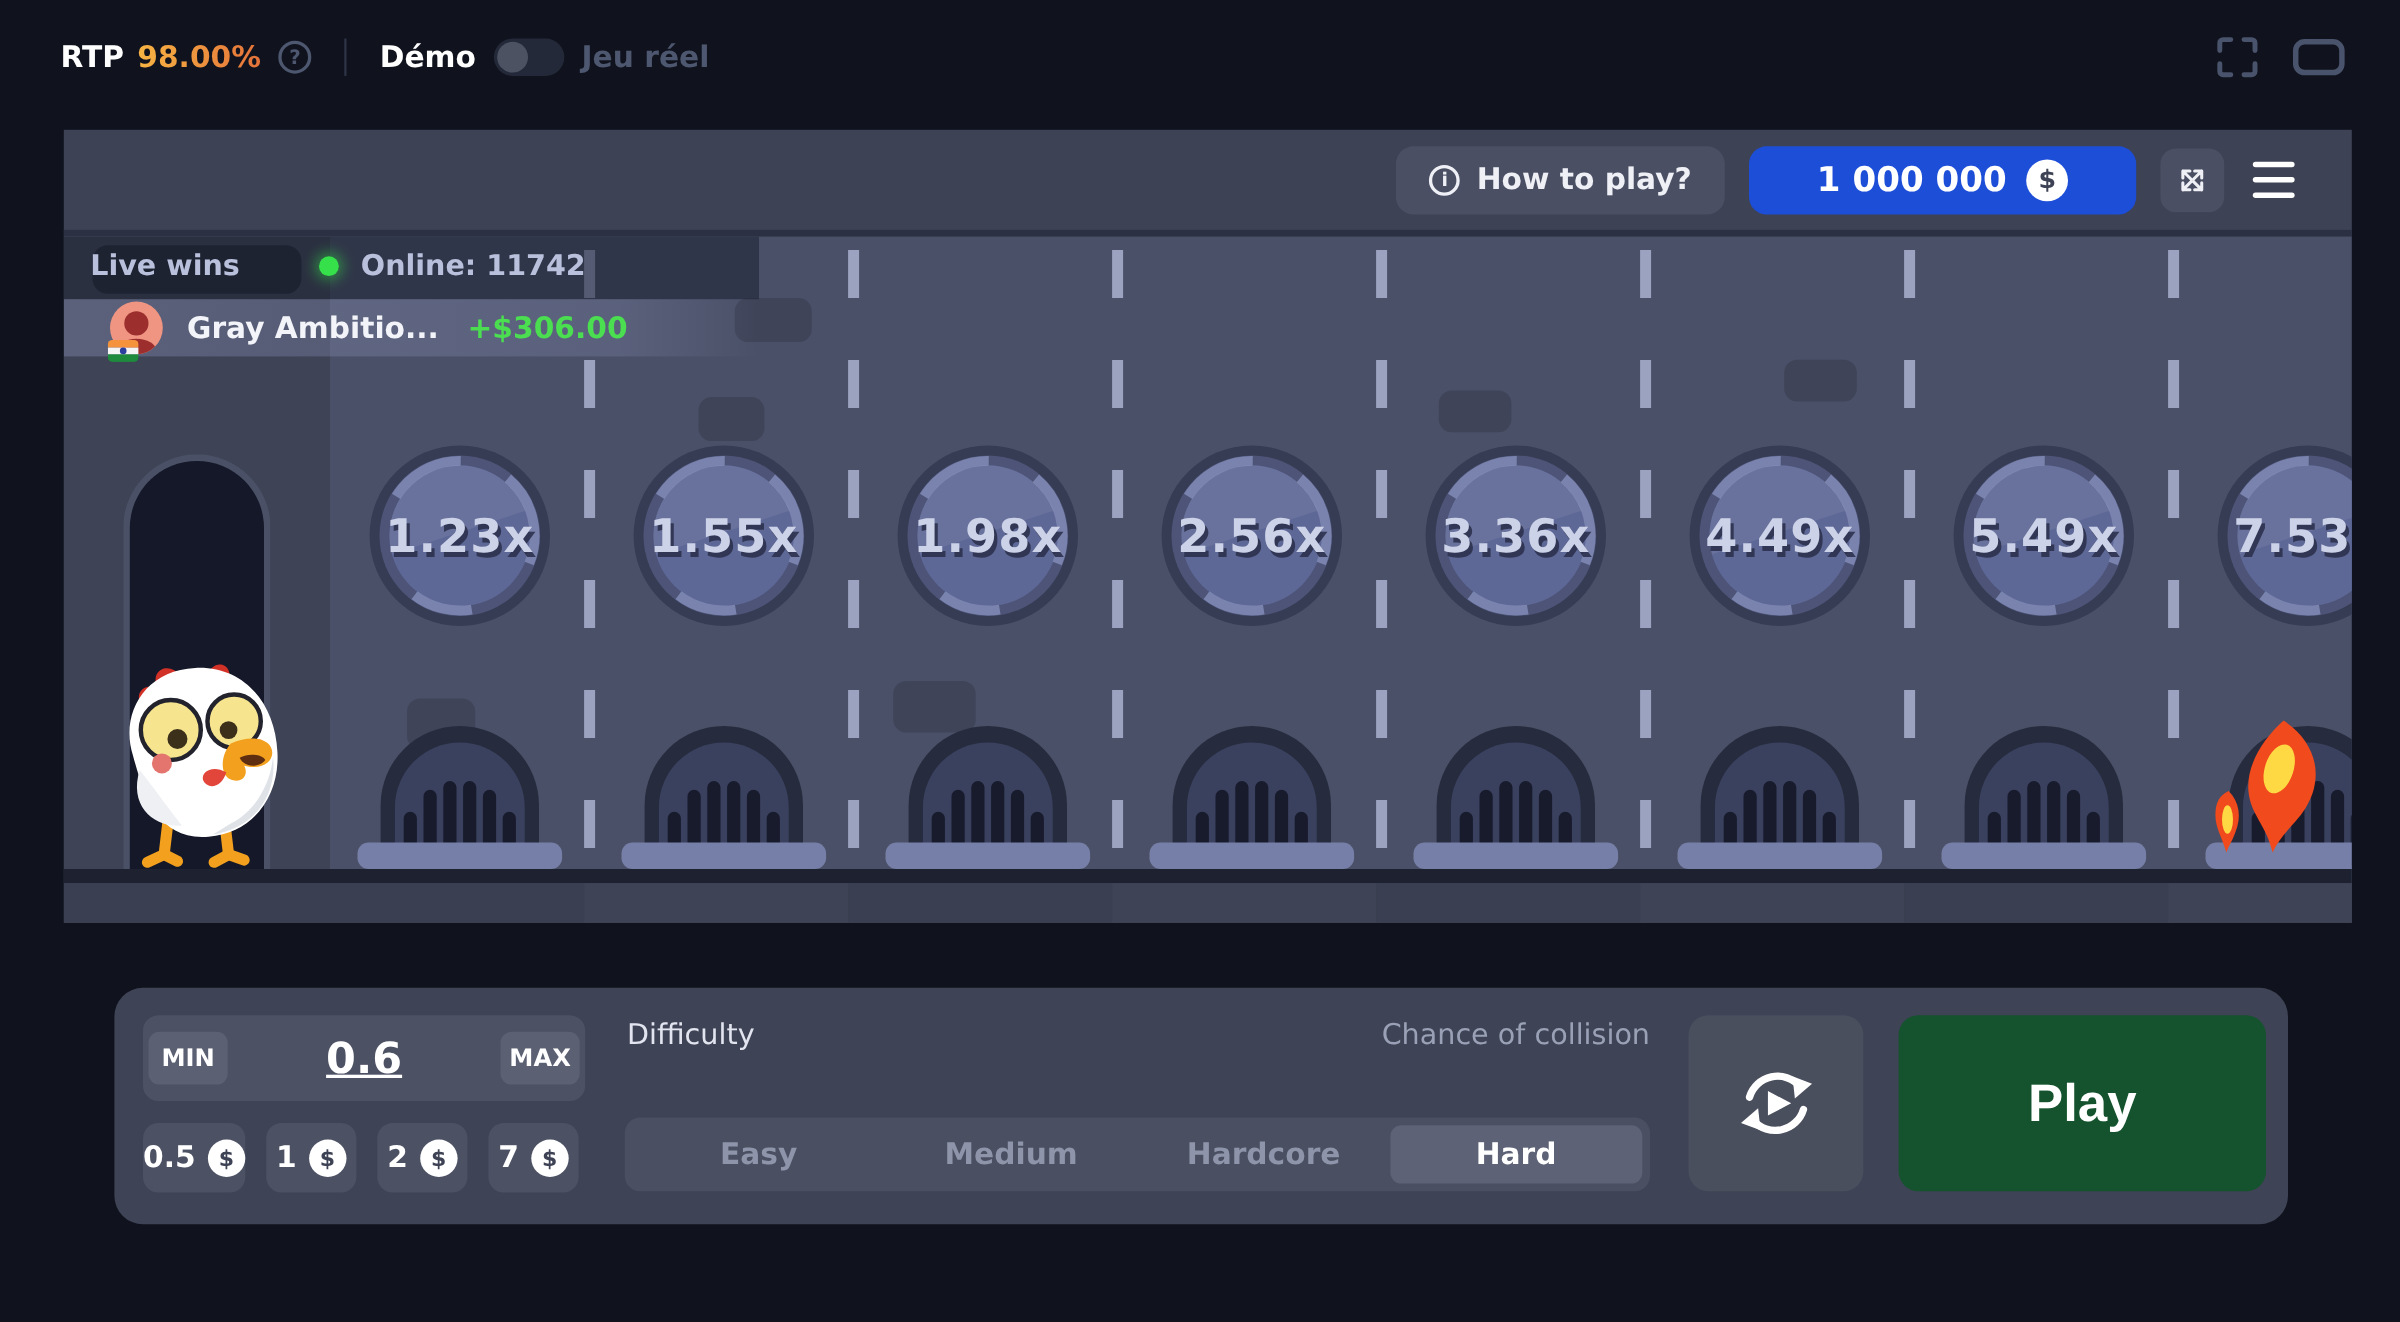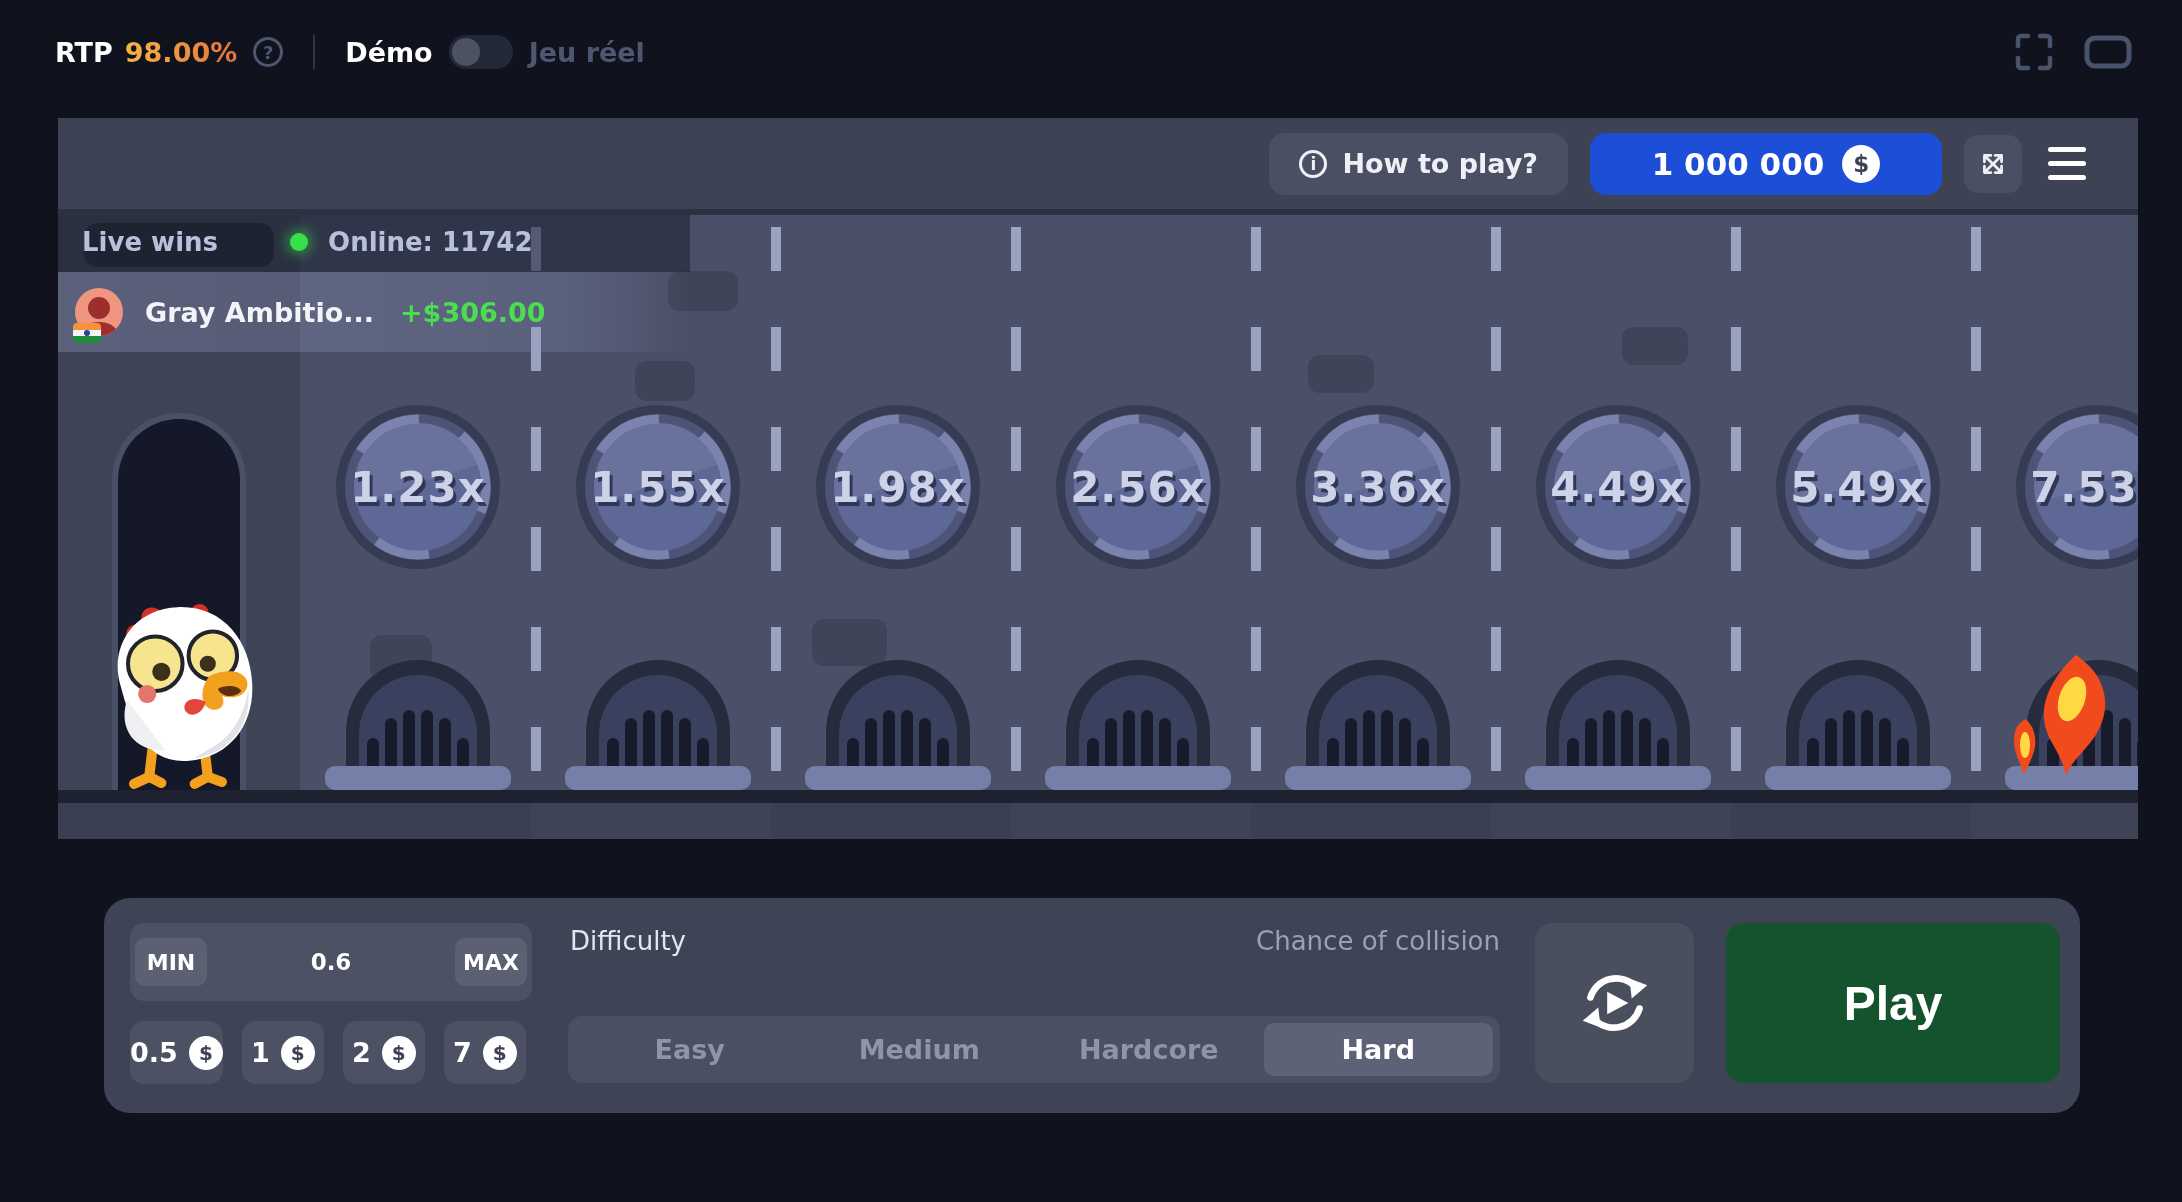--- a/index.html
+++ b/index.html
@@ -80,23 +80,23 @@
   
   .lw-strip { position:absolute; left:0; top:0; width:632px; height:57px;
     background:rgba(28,32,49,.55); }
   .lw-pill { position:absolute; left:26px; top:8px; width:190px; height:44px;
     background:rgba(16,20,34,.45); border-radius:14px; }
   .lw-bar { position:absolute; left:24px; top:12px; display:flex; align-items:center; }
   .lw-title { font-size:26px; font-weight:700; color:#b9c0dc; }
   .online-dot { width:18px; height:18px; border-radius:50%; background:#35e04a;
     box-shadow:0 0 12px 4px rgba(53,224,74,.45); margin:0 20px 0 72px; }
   .online-label { font-size:26px; font-weight:700; color:#b9c0dc; }
-  .win-row { position:absolute; left:0; top:57px; width:632px; height:80px;
+  .win-row { position:absolute; left:0; top:57px; width:632px; height:52px;
     background:linear-gradient(90deg,rgba(148,156,196,.34),rgba(148,156,196,.22) 80%,rgba(148,156,196,0));
-    display:flex; align-items:center; padding-left:17px; }
+    display:flex; align-items:center; padding-left:42px; }
   .avatar-wrap { position:relative; width:48px; height:48px; }
   .avatar { width:48px; height:48px; border-radius:50%; background:#ef9582;
     overflow:hidden; position:relative; }
   .avatar-head { position:absolute; left:13px; top:9px; width:22px; height:22px;
     border-radius:50%; background:#9c2f2e; }
   .avatar-body { position:absolute; left:6px; top:34px; width:36px; height:22px;
     border-radius:50% 50% 0 0; background:#9c2f2e; }
   .flag { position:absolute; left:-2px; bottom:-7px; width:28px; height:20px;
     border-radius:4px; overflow:hidden; }
   .flag .f1 { height:7px; background:#f5933c; }
@@ -109,21 +109,21 @@
 
   
   .panel { position:absolute; left:104px; top:898px; width:1976px; height:215px;
     background:#3e4355; border-radius:26px; }
   .bet-box { position:absolute; left:26px; top:25px; width:402px; height:78px;
     background:#4c5164; border-radius:14px; display:flex; align-items:center;
     justify-content:space-between; padding:0 5px; }
   .minmax-btn { width:72px; height:48px; background:#5b6073; border-radius:10px;
     color:#ffffff; font-size:22px; font-weight:700; display:flex; align-items:center;
     justify-content:center; cursor:pointer; }
-  .bet-value { color:#ffffff; font-size:23px; font-weight:700; }
+  .bet-value { color:#ffffff; font-size:39px; font-weight:700;text-decoration:underline; }
   .quick-row { position:absolute; left:26px; top:123px; display:flex; gap:19px; }
   .quick-btn { min-width:82px; height:63px; background:#4c5164; border-radius:14px;
     display:flex; align-items:center; justify-content:center; gap:11px; padding:0 0;
     color:#ffffff; font-size:27px; font-weight:700; cursor:pointer; }
   .quick-btn .currency-badge { width:34px; height:34px; font-size:20px; }
   .diff-label { position:absolute; left:466px; top:28px; font-size:26px; color:#e2e5ef; }
   .collision-label { position:absolute; left:1046px; top:28px; width:350px;
     text-align:right; font-size:26px; color:#9aa1b6; }
   .tabs { position:absolute; left:464px; top:118px; width:932px; height:67px;
     background:#4a4f61; border-radius:14px; display:flex; padding:7px; }

